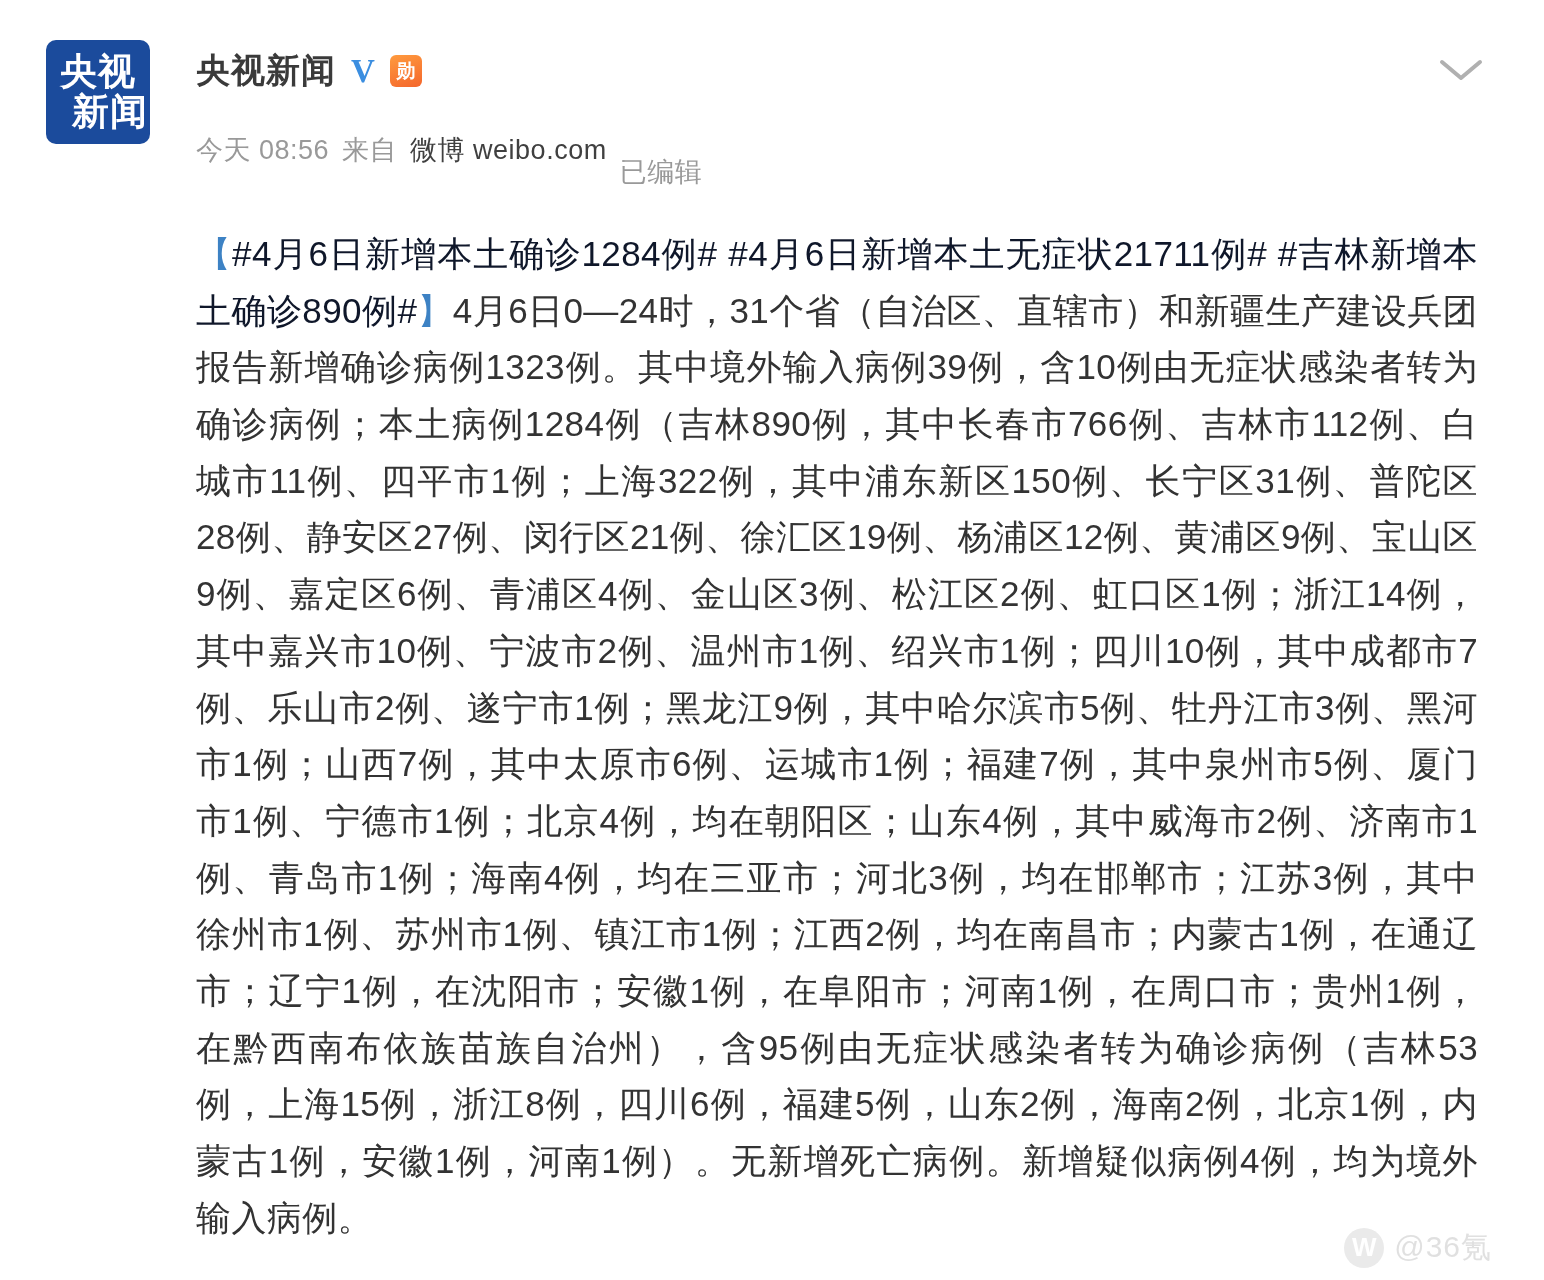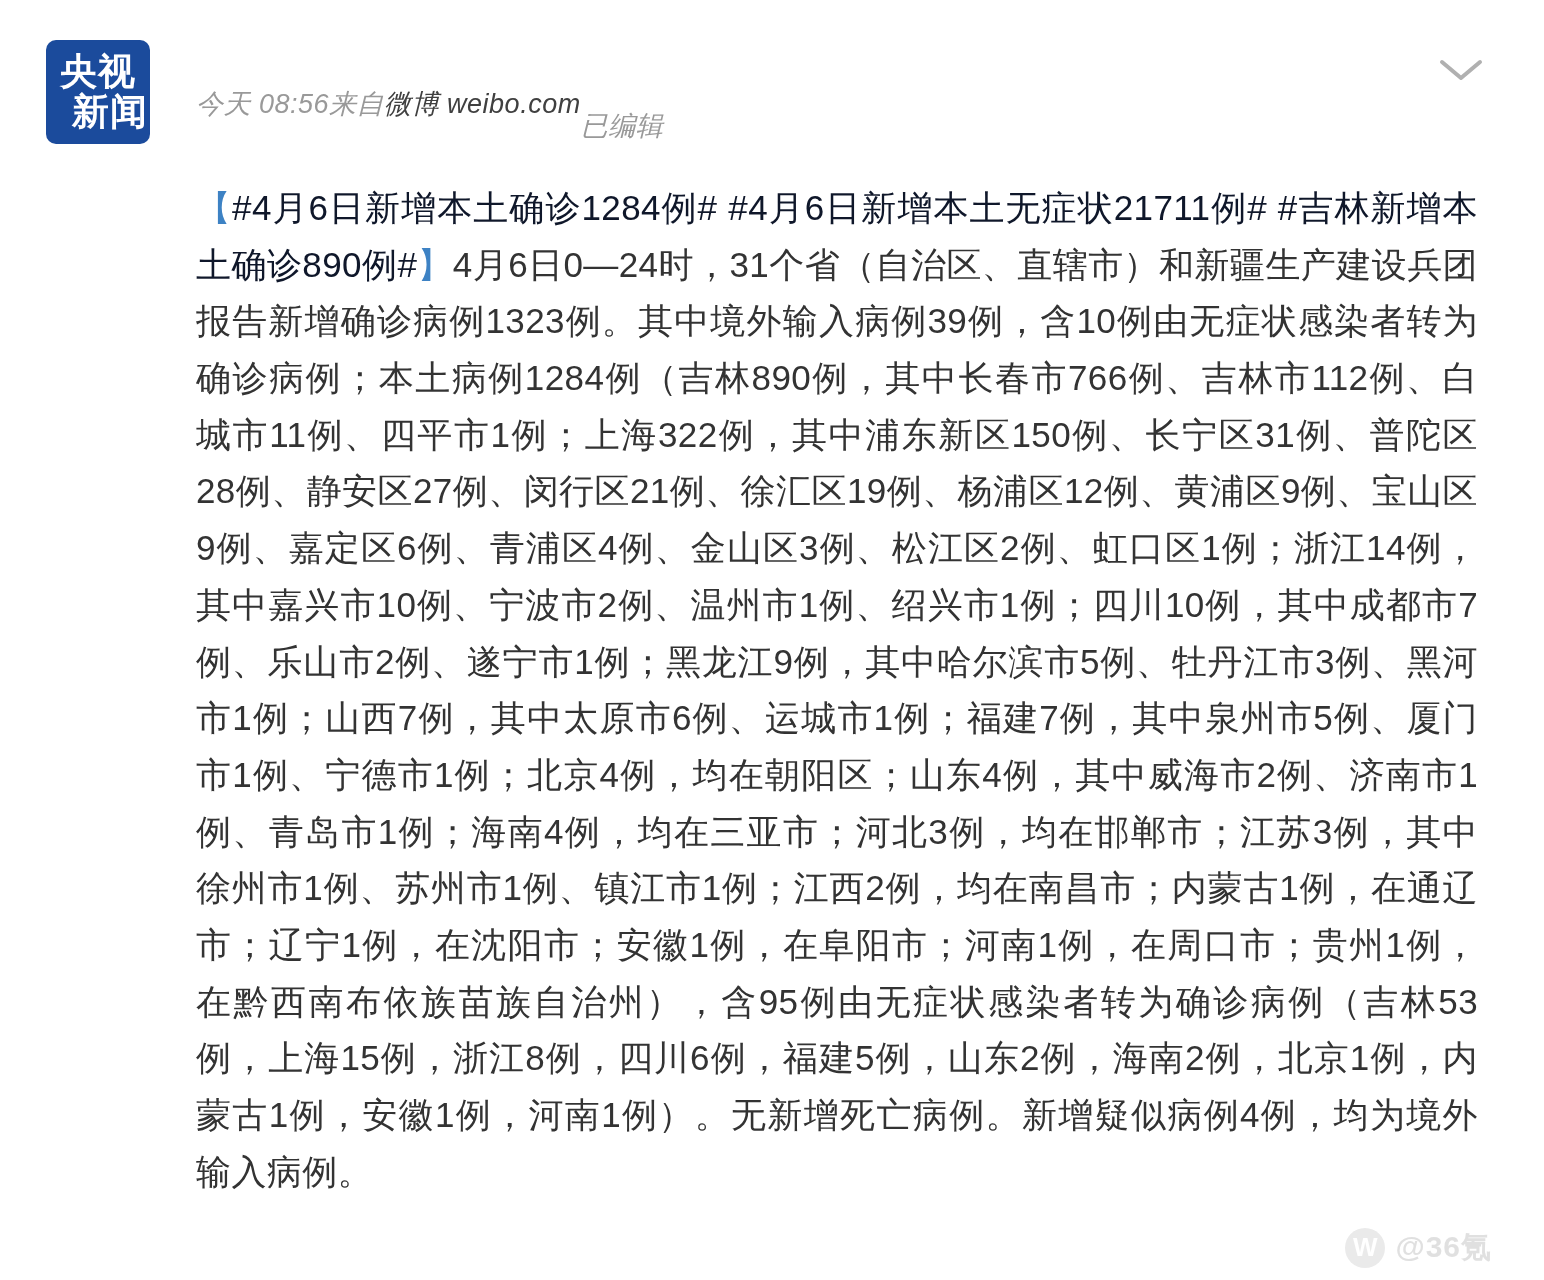--- a/index.html
+++ b/index.html
@@ -110,22 +110,22 @@
     font-weight: bold;
   }
 
   .meta-row {
     margin-top: 16px;
     font-size: 27px;
     color: #999999;
     letter-spacing: 0.5px;
     display: flex;
     align-items: center;
+    gap: 13px;
     flex-wrap: wrap;
-    font-style: italic;
   }
   .meta-row .source-link {
     color: #404040;
   }
   .meta-row .edited {
     color: #999999;
     margin-top: 44px;
   }
 
   .chevron-btn {
@@ -181,36 +181,41 @@
     align-items: center;
     justify-content: center;
     color: #ffffff;
     font-size: 26px;
     font-weight: bold;
   }
   .wm-text {
     font-size: 30px;
     color: #c8c8c8;
     letter-spacing: 1px;
-    font-weight: bold;
+    font-weight: normal;
   }
 </style>
 </head>
 <body>
 
 <div class="post">
 
   <div class="post-header">
 
     <div class="avatar">
       <span class="av-line">央视</span>
       <span class="av-line second">新闻</span>
     </div>
 
     <div class="header-text">
+      <div class="name-row">
+        <span class="account-name">央视新闻</span>
+        <span class="badge-v blue">V</span>
+        <span class="badge-medal">勋</span>
+      </div>
       <div class="meta-row">
         <span>今天 08:56</span>
         <span>来自</span>
         <span class="source-link">微博 weibo.com</span>
         <span class="edited">已编辑</span>
       </div>
     </div>
 
     <div class="chevron-btn">
       <svg width="46" height="28" viewBox="0 0 46 28" aria-hidden="true">

